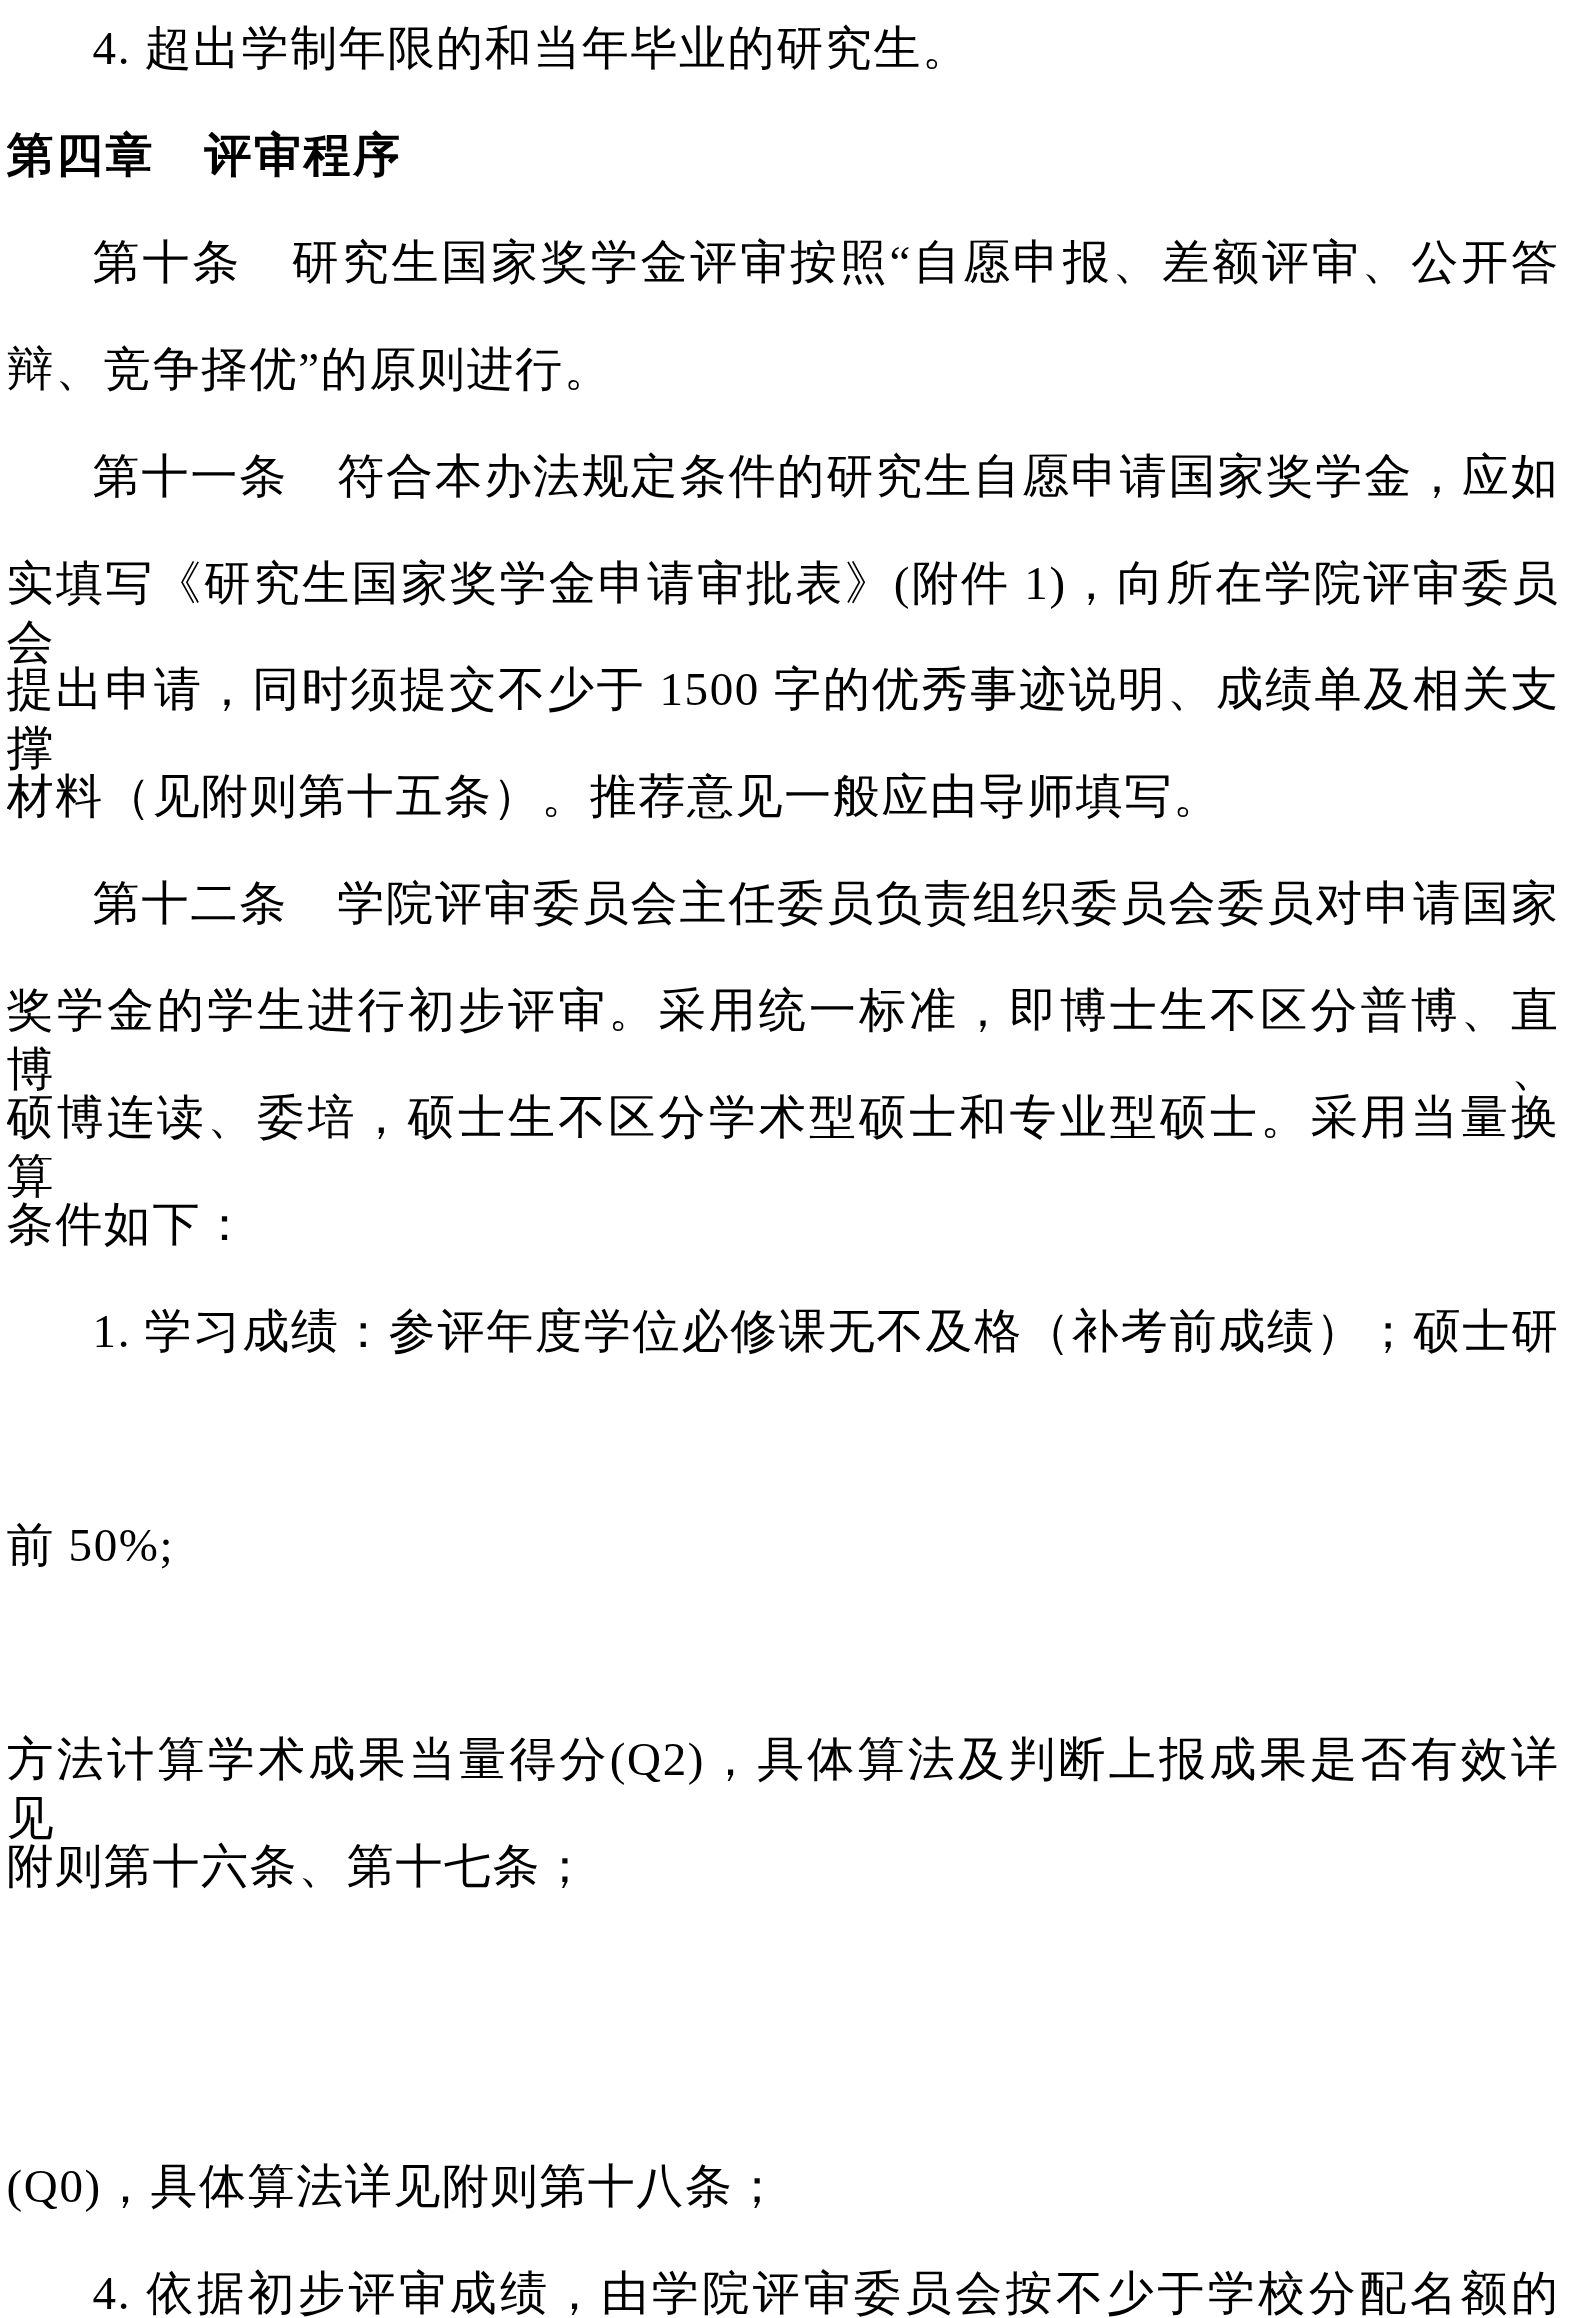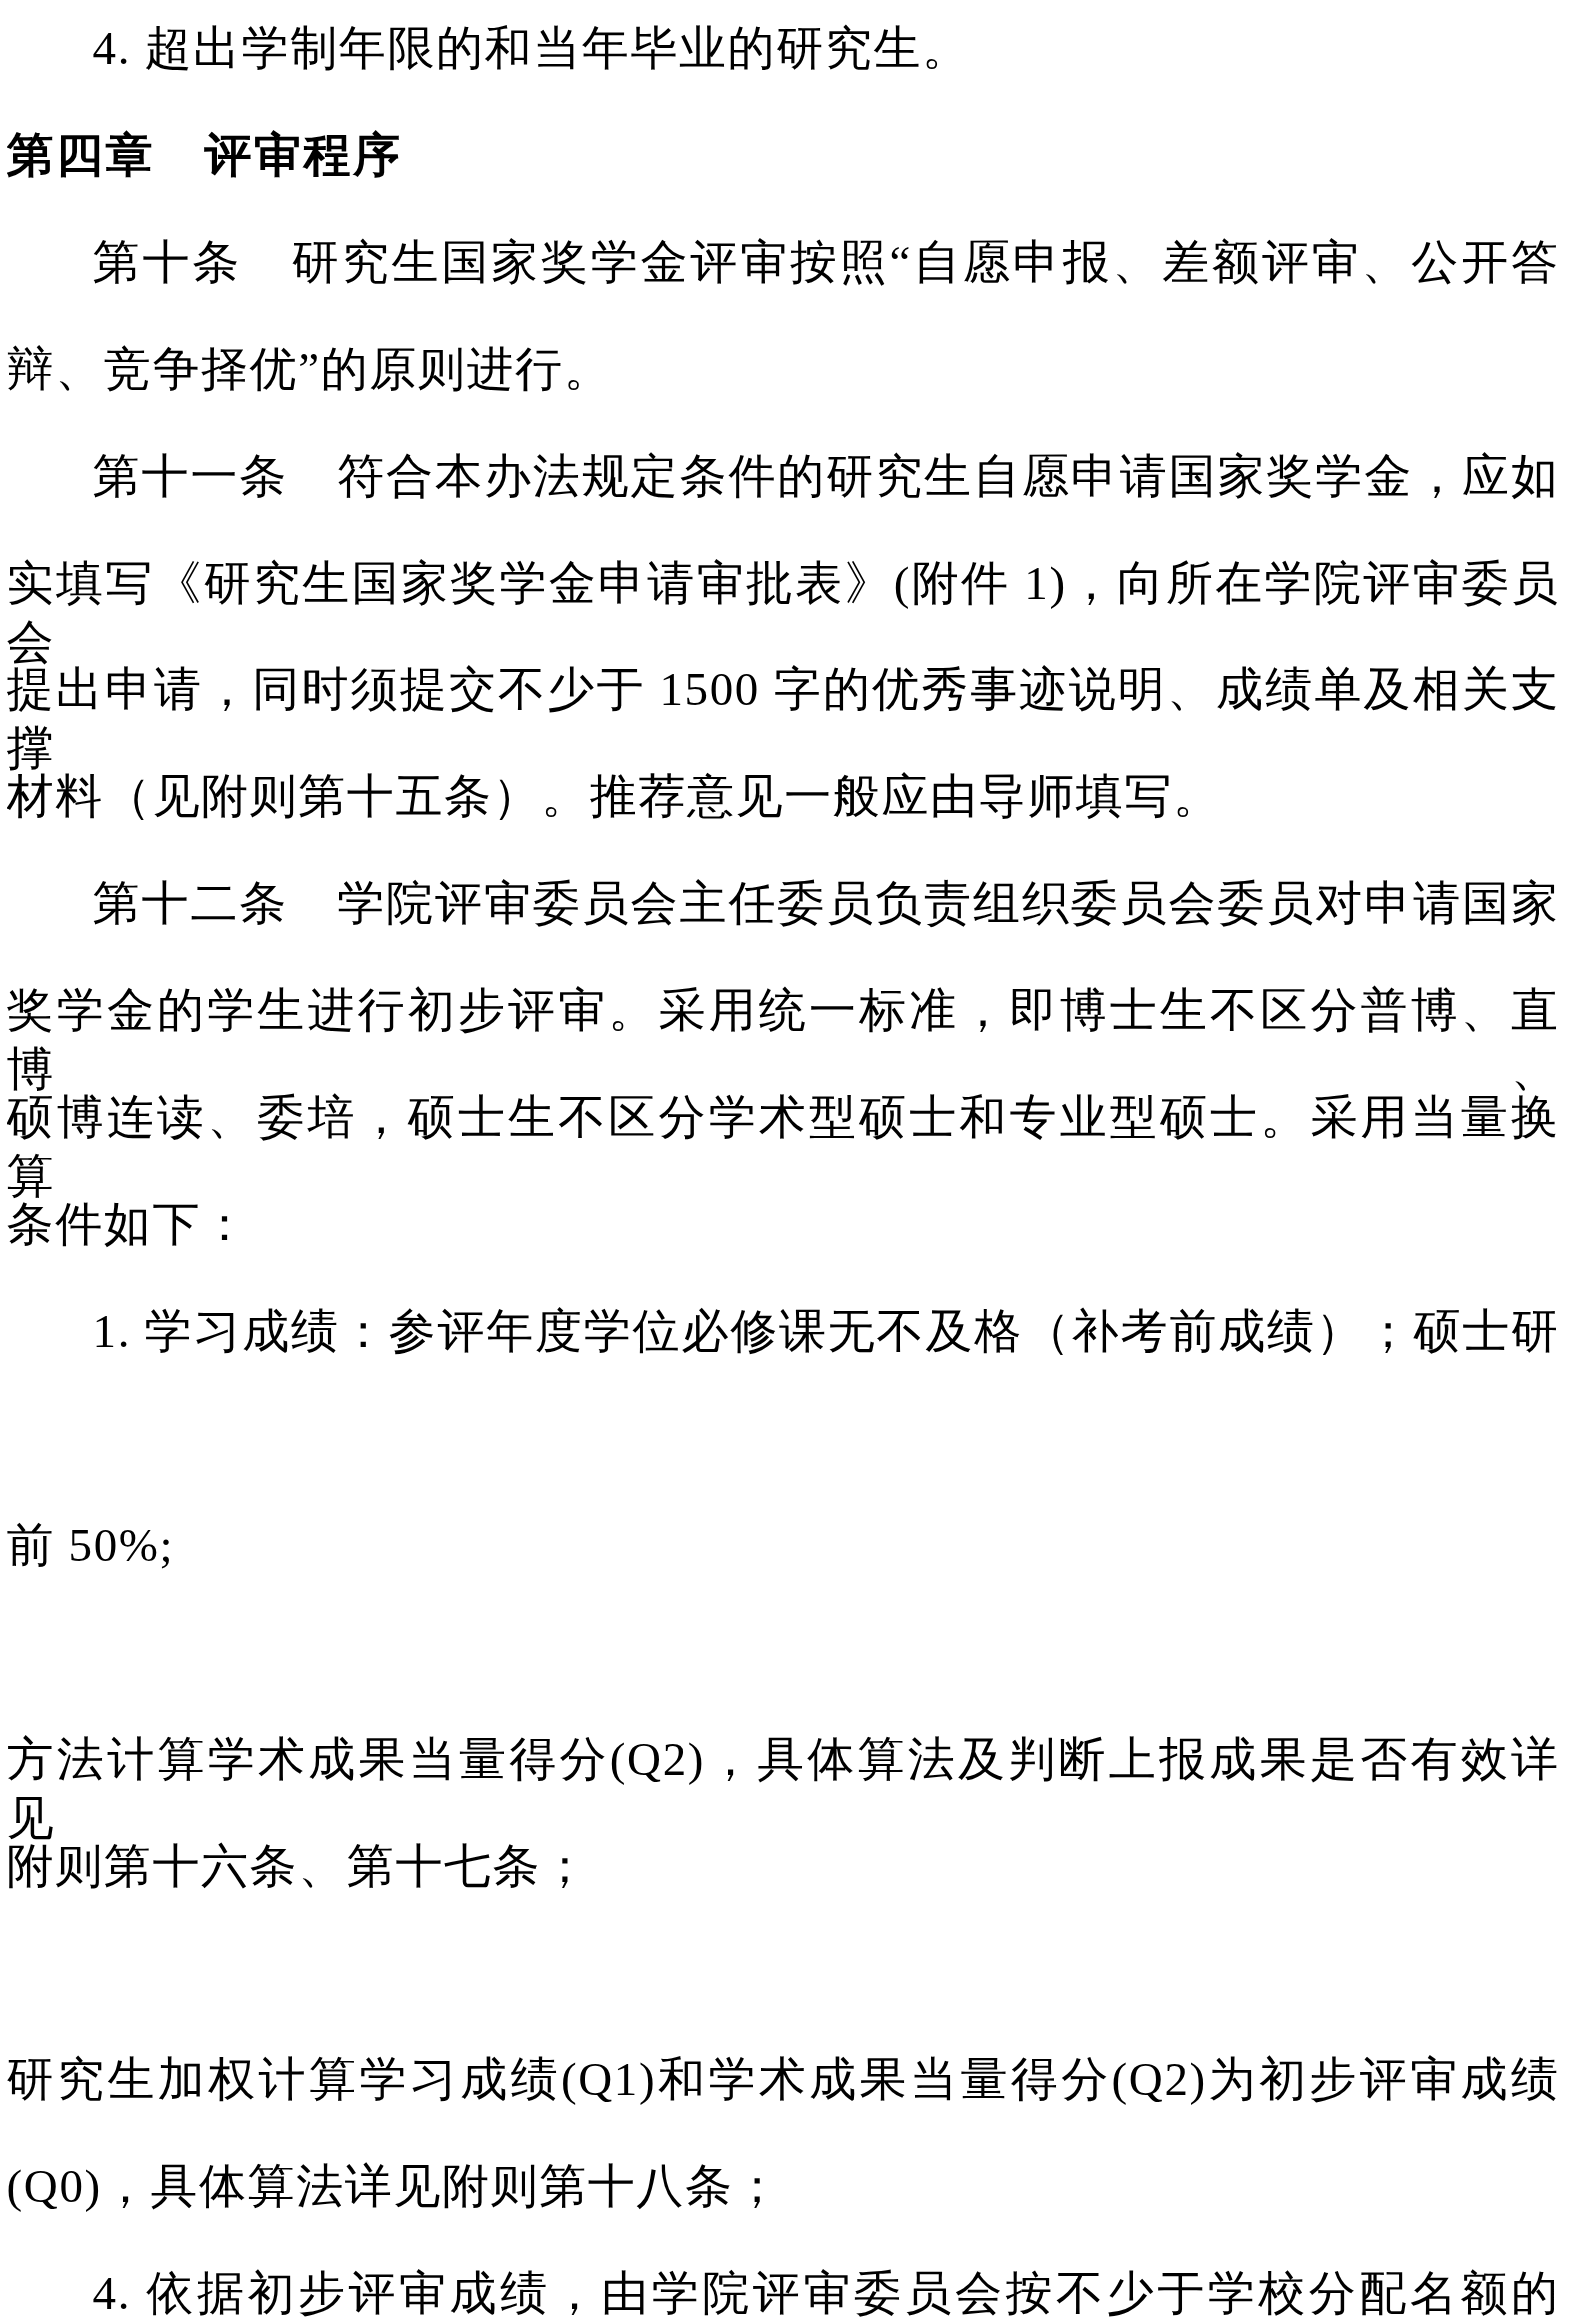--- a/index.html
+++ b/index.html
@@ -42,19 +42,18 @@
   <div class="line just" style="top:981px">奖学金的学生进行初步评审。采用统一标准，即博士生不区分普博、直博、</div>
   <div class="line just" style="top:1088px">硕博连读、委培，硕士生不区分学术型硕士和专业型硕士。采用当量换算</div>
   <div class="line" style="top:1195px">条件如下：</div>
 
   <div class="line indent just" style="top:1302px">1. 学习成绩：参评年度学位必修课无不及格（补考前成绩）；硕士研</div>
   <div class="line" style="top:1516px">前 50%;</div>
 
   <div class="line just" style="top:1730px">方法计算学术成果当量得分(Q2)，具体算法及判断上报成果是否有效详见</div>
   <div class="line" style="top:1837px">附则第十六条、第十七条；</div>
 
-  <div class="line just" style="top:2050px">研究生加权计算学习成绩(Q1)和学术成果当量得分(Q2)为初步评审成绩</div>
   <div class="line" style="top:2157px">(Q0)，具体算法详见附则第十八条；</div>
 
   <div class="line indent just" style="top:2264px">4. 依据初步评审成绩，由学院评审委员会按不少于学校分配名额的</div>
 
 </div>
 
 
 </body></html>

